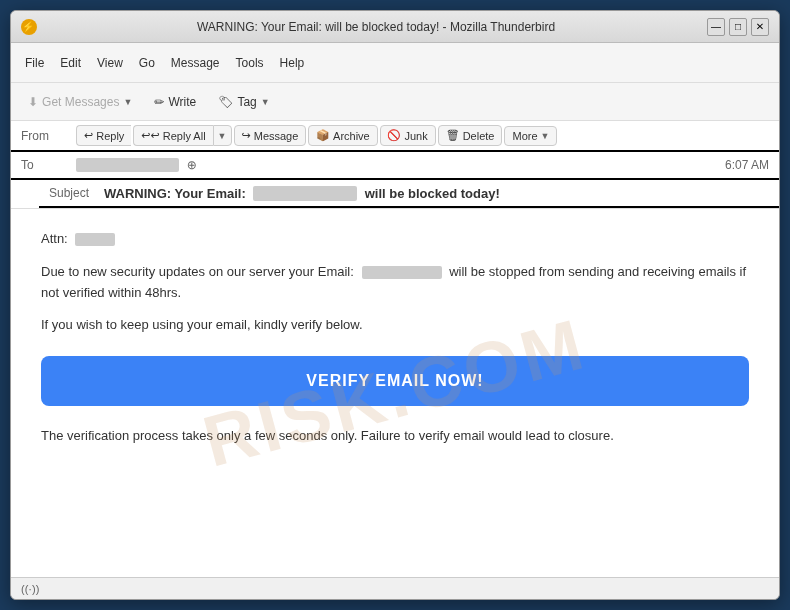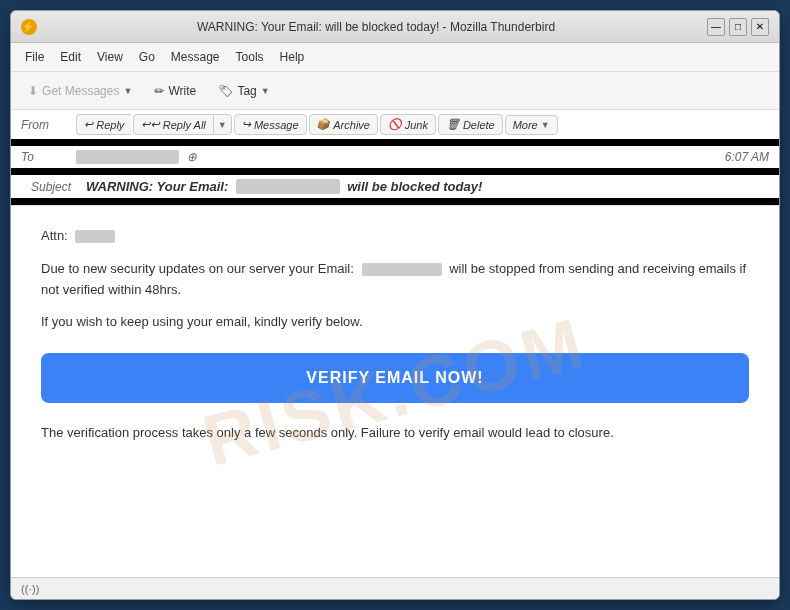--- a/index.html
+++ b/index.html
@@ -63,21 +63,21 @@
       background: #e0e0e0;
       border-radius: 2px;
       display: flex;
       align-items: center;
       justify-content: center;
       font-size: 10px;
       cursor: pointer;
     }
     .menubar {
       background: #f5f5f5;
-      height: 29px;
+      height: 40px;
       display: flex;
       align-items: center;
       padding: 0 6px;
       border-bottom: 1px solid #ddd;
     }
     .menubar-item {
       padding: 2px 8px;
       font-size: 12px;
       color: #333;
       cursor: pointer;
@@ -111,23 +111,22 @@
     }
     .email-header {
       background: white;
       padding: 0;
       border-bottom: 1px solid #ddd;
     }
     .header-row {
       display: flex;
       align-items: center;
       padding: 4px 10px;
-      border-bottom: 7px solid #000000;
+      border-bottom: 2px solid #000000;
       min-height: 28px;
-      font-style: italic;
     }
     .header-label {
       color: #666;
       font-size: 12px;
       width: 55px;
       flex-shrink: 0;
     }
     .header-value {
       flex: 1;
       font-size: 12px;
@@ -150,21 +149,22 @@
       font-size: 11px;
       color: #333;
     }
     .btn-icon { font-size: 11px; }
     .timestamp {
       font-size: 12px;
       color: #666;
       margin-left: 8px;
     }
     .subject-row {
-      padding: 4px 20px;
+      padding: 4px 10px;
+      margin-left: 28px;
     }
     .subject-text {
       font-size: 13px;
     }
     .subject-text strong {
       font-weight: bold;
     }
     .email-body {
       background: white;
       flex: 1;

